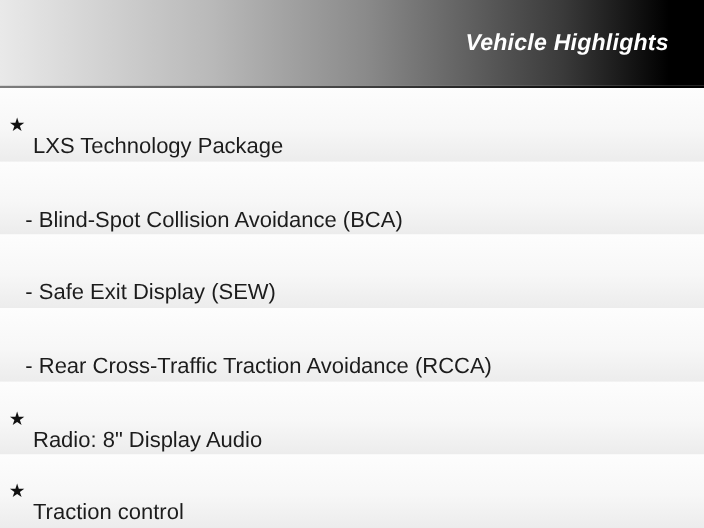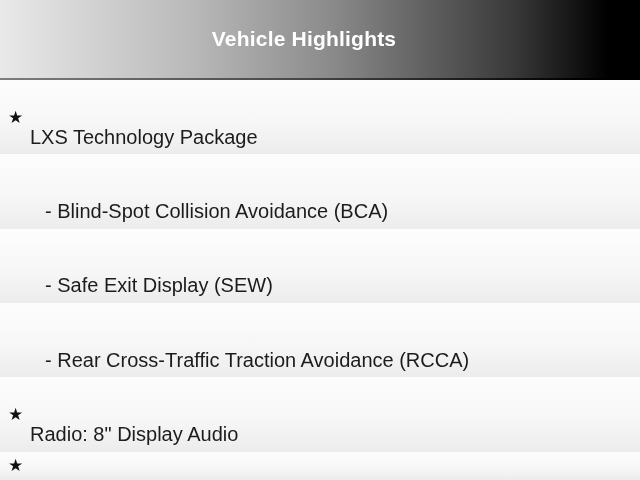--- a/index.html
+++ b/index.html
@@ -19,21 +19,22 @@
     display: flex;
     flex-direction: column;
   }
   
   .header {
     height: 78px;
     flex: 0 0 78px;
     background: linear-gradient(to right, #e9e9e9 0%, #b9b9b9 30%, #8a8a8a 52%, #3a3a3a 80%, #000000 95%);
     display: flex;
     align-items: center;
-    justify-content: center;
+    justify-content: flex-end;
+    font-style: italic;
   }
   .header-edge {
     height: 2px;
     flex: 0 0 2px;
     background: linear-gradient(to right, #7d7d7d 0%, #4a4a4a 45%, #000000 90%);
   }
   .header-title {
     color: #ffffff;
     font-size: 21px;
     font-weight: bold;
@@ -51,21 +52,21 @@
     display: flex;
     align-items: center;
     font-size: 20px;
     color: #1c1c1c;
     background: linear-gradient(180deg, #fdfdfd 0%, #f7f7f7 55%, #ececec 100%);
   }
   .row.feature {
     padding-left: 8px;
   }
   .row.sub {
-    padding-left: 45px;
+    padding-left: 23px;
   }
   .star {
     width: 22px;
     flex: 0 0 22px;
     font-size: 17px;
     color: #111111;
     line-height: 1;
     text-align: left;
   }
   .label {
@@ -104,16 +105,17 @@
     </div>
 
 
     <div class="row feature">
       <span class="star">★</span>
       <span class="label">Radio: 8" Display Audio</span>
     </div>
 
     <div class="row feature">
       <span class="star">★</span>
+      <span class="label">Traction control</span>
     </div>
 
   </div>
 </div>
 
 </body></html>

